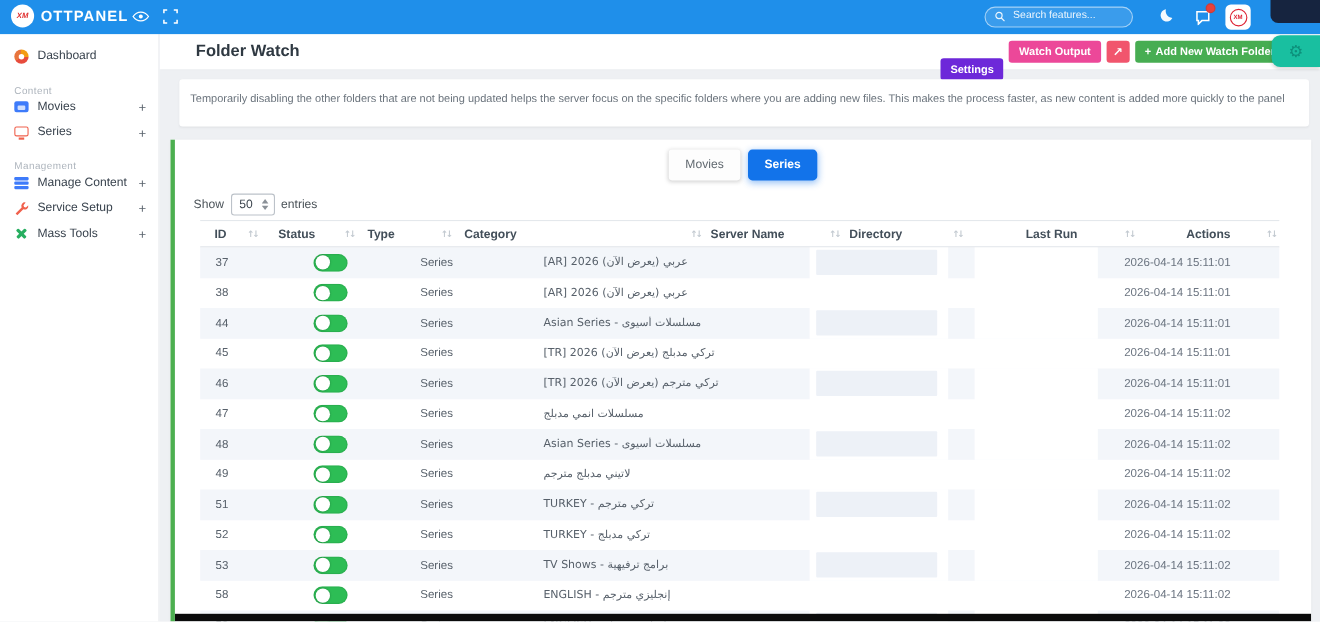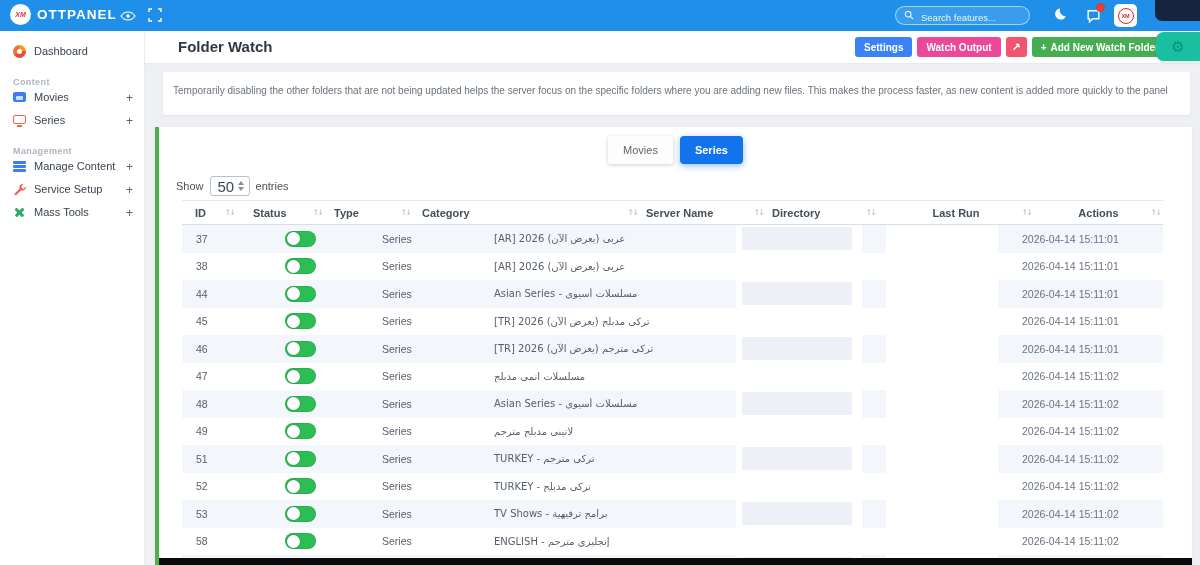--- a/index.html
+++ b/index.html
@@ -7,82 +7,82 @@
        font-family:"Liberation Sans","DejaVu Sans",sans-serif;-webkit-font-smoothing:antialiased;}
   
   .topbar{position:absolute;left:0;top:0;width:1200px;height:31px;background:#1f8fea;z-index:20;}
   .brand{position:absolute;left:10px;top:4px;display:flex;align-items:center;}
   .brand-badge{width:21px;height:21px;border-radius:50%;background:#fff;color:#e0302f;
     font-size:7px;font-weight:bold;font-style:italic;display:flex;align-items:center;justify-content:center;}
   .brand-text{color:#fff;font-weight:bold;font-size:13.5px;letter-spacing:1px;margin-left:6px;}
   .tb-icon{position:absolute;top:8px;width:16px;height:15px;cursor:pointer;}
   .tb-eye{left:120px;} .tb-fs{left:148px;}
   .search{position:absolute;left:895px;top:6px;width:135px;height:19px;border:1px solid rgba(255,255,255,.55);
-    background:rgba(255,255,255,.12);border-radius:11px;display:flex;align-items:flex-end;padding:0 8px;box-sizing:border-box;}
+    background:rgba(255,255,255,.12);border-radius:11px;display:flex;align-items:flex-start;padding:0 8px;box-sizing:border-box;}
   .search input{border:none;outline:none;background:transparent;color:#fff;font-size:9.5px;width:100%;margin-left:5px;
     font-family:"Liberation Sans","DejaVu Sans",sans-serif;}
   .search input::placeholder{color:rgba(255,255,255,.9);}
   .tb-moon{position:absolute;left:1052px;top:7px;width:16px;height:16px;}
   .tb-bell{position:absolute;left:1086px;top:8px;width:16px;height:16px;}
   .bell-badge{position:absolute;left:10px;top:-5px;width:9px;height:9px;border-radius:50%;background:#e8413c;
     border:1px solid #d13a36;box-sizing:border-box;}
   .avatar{position:absolute;left:1114px;top:4px;width:23px;height:23px;background:#fff;border-radius:5px;
     display:flex;align-items:center;justify-content:center;}
   .avatar-inner{width:16px;height:16px;border-radius:50%;border:1.5px solid #d23;color:#d23;font-size:5.5px;
     font-weight:bold;display:flex;align-items:center;justify-content:center;box-sizing:border-box;}
   .corner-panel{position:absolute;right:0;top:0;width:45px;height:21px;background:#16243f;
     border-radius:0 0 0 7px;z-index:25;}
   
   .sidebar{position:absolute;left:0;top:31px;width:145px;bottom:0;background:#fff;border-right:1px solid #e9ebef;z-index:10;
     padding-top:14px;box-sizing:border-box;}
   .side-item{height:23px;display:flex;align-items:flex-start;padding:0 11px 0 13px;font-size:11px;color:#39434e;cursor:pointer;}
   .side-item .lbl{margin-left:8px;}
   .side-item .plus{margin-left:auto;color:#5a636d;font-size:12px;}
-  .side-section{padding:9px 0 4px 13px;font-size:9px;color:#aeb5bd;letter-spacing:.4px;font-weight:bold;}
+  .side-section{padding:9px 0 4px 13px;font-size:9px;color:#aeb5bd;letter-spacing:.4px;}
   .sicon{width:13px;height:13px;position:relative;flex:0 0 13px;}
   .icon-dash{border-radius:50%;background:conic-gradient(#f39c12 0 25%,#e74c3c 25% 65%,#e8743c 65% 100%);}
   .icon-dash::after{content:"";position:absolute;left:4px;top:4px;width:5px;height:5px;border-radius:50%;background:#fff;}
   .icon-movies{background:#3e7bfa;border-radius:2px;height:10px;margin-top:1px;}
   .icon-movies::after{content:"";position:absolute;left:3px;top:4px;width:7px;height:4px;background:rgba(255,255,255,.75);border-radius:1px;}
   .icon-series{height:9px;margin-top:1px;border:1.6px solid #f0614d;border-radius:2px;box-sizing:border-box;}
   .icon-series::after{content:"";position:absolute;left:3px;bottom:-4px;width:5px;height:1.6px;background:#f0614d;}
   .icon-bars{display:flex;flex-direction:column;justify-content:center;gap:1.6px;}
   .icon-bars span{display:block;height:2.4px;background:#3e7bfa;border-radius:1px;}
   .icon-x{position:relative;}
   .icon-x::before,.icon-x::after{content:"";position:absolute;left:1px;top:5px;width:11px;height:2.6px;background:#27ae60;border-radius:1px;}
   .icon-x::before{transform:rotate(45deg);} .icon-x::after{transform:rotate(-45deg);}
   
   .main{position:absolute;left:145px;top:31px;right:0;bottom:0;background:#eef0f3;}
   .page-header{position:absolute;left:0;top:0;right:0;height:32px;background:#fff;box-shadow:0 1px 2px rgba(0,0,0,.04);}
   .page-title{position:absolute;left:33px;top:7px;font-size:15px;font-weight:bold;color:#2f3942;}
   .hdr-btns{position:absolute;right:32px;top:6px;display:flex;gap:5px;}
   .btn{height:20px;border:none;border-radius:3px;color:#fff;font-size:10px;font-weight:bold;padding:0 9px;
     display:flex;align-items:center;cursor:pointer;font-family:inherit;white-space:nowrap;}
-  .btn-settings{background:#3b82f6;}
+  .btn-settings{background:#6d28d9;margin-top:16px;}
   .btn-watch{background:#ec4899;}
   .btn-pink{background:#f1556d;width:21px;padding:0;justify-content:center;font-size:11px;}
   .btn-pink::after{content:"\2197";}
   .btn-add{background:#47ad52;gap:4px;}
   .gear-btn{position:absolute;right:0;top:1px;width:44px;height:29px;background:#19bfa0;border-radius:8px 0 0 8px;
     z-index:6;display:flex;align-items:center;justify-content:center;color:#0d8f7a;font-size:15px;cursor:pointer;
     box-shadow:0 1px 3px rgba(0,0,0,.15);font-family:"DejaVu Sans",sans-serif;}
   .notice-card{position:absolute;left:18px;right:10px;top:41px;height:43px;background:#fff;border-radius:3px;
     box-shadow:0 1px 2px rgba(0,0,0,.05);}
   .notice-text{padding:13px 10px 0 10px;font-size:10px;color:#6a737c;}
   
   .table-card{position:absolute;left:10px;right:8px;top:96px;bottom:0;background:#fff;border-left:4px solid #4caf50;
     box-shadow:0 1px 3px rgba(0,0,0,.06);overflow:hidden;}
   .tabs{position:absolute;left:0;right:0;top:9px;display:flex;justify-content:center;gap:7px;}
   .tab{font-size:11px;border:none;cursor:pointer;font-family:inherit;}
   .tab-movies{background:#fdfdfd;color:#60686f;border-radius:3px;padding:7px 15px;box-shadow:0 1px 4px rgba(0,0,0,.18);}
   .tab-series{background:#1273ea;color:#fff;border-radius:4px;padding:8px 15px;font-weight:bold;
     box-shadow:0 2px 7px rgba(18,115,234,.45);}
   .tbl-controls{position:absolute;left:17px;top:49px;display:flex;align-items:center;gap:6px;font-size:11px;color:#4a5258;}
   .page-size{width:40px;height:20px;border:1px solid #bcc2c9;border-radius:3px;display:flex;align-items:center;
-    padding-left:7px;box-sizing:border-box;position:relative;font-size:15px;color:#3c454e;cursor:pointer;}
+    padding-left:7px;box-sizing:border-box;position:relative;font-size:11px;color:#3c454e;cursor:pointer;}
   .spin{position:absolute;right:5px;top:4px;display:flex;flex-direction:column;gap:2px;}
   .spin i{display:block;width:0;height:0;border-left:3px solid transparent;border-right:3px solid transparent;}
   .spin i.up{border-bottom:4px solid #8a9097;} .spin i.dn{border-top:4px solid #8a9097;}
   .tbl{position:absolute;left:23px;right:29px;top:73px;}
   .thead-row,.trow{display:grid;grid-template-columns:55px 88px 88px 227px 126px 112px 156px minmax(0,1fr);}
   .thead-row{height:23px;border-top:1px solid #e4e8ec;border-bottom:1px solid #d9dee4;align-items:center;}
   .th{font-size:11px;font-weight:bold;color:#434f5a;position:relative;padding-left:13px;}
   .th.c{text-align:center;padding-left:0;}
   .th .sort{position:absolute;right:3px;top:1px;font-size:8px;color:#c3cad1;letter-spacing:-2px;
     font-family:"DejaVu Sans",sans-serif;}

